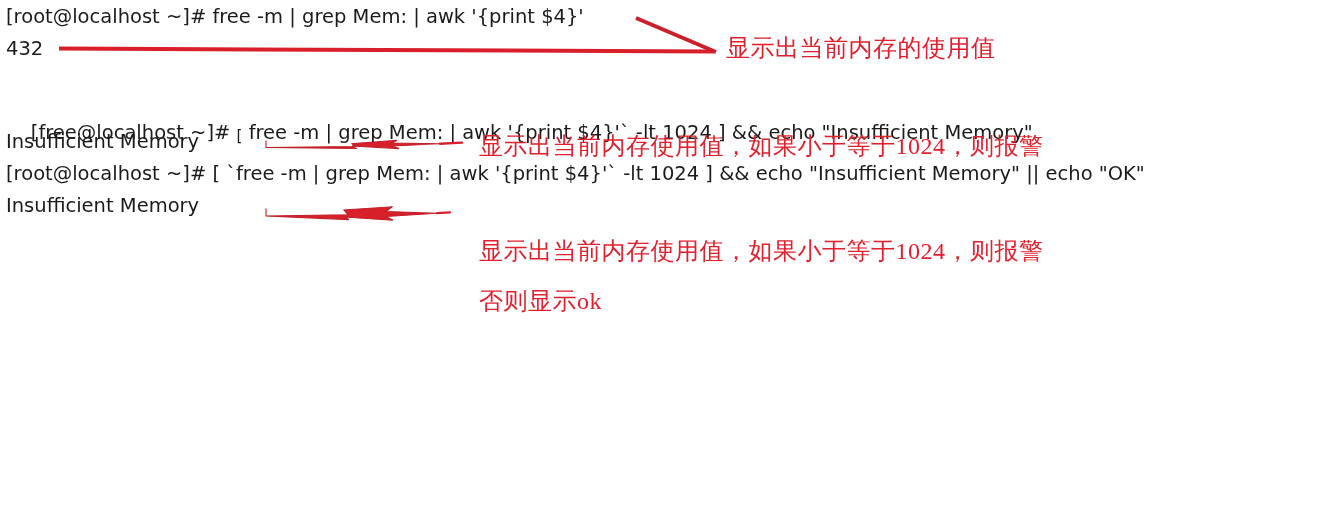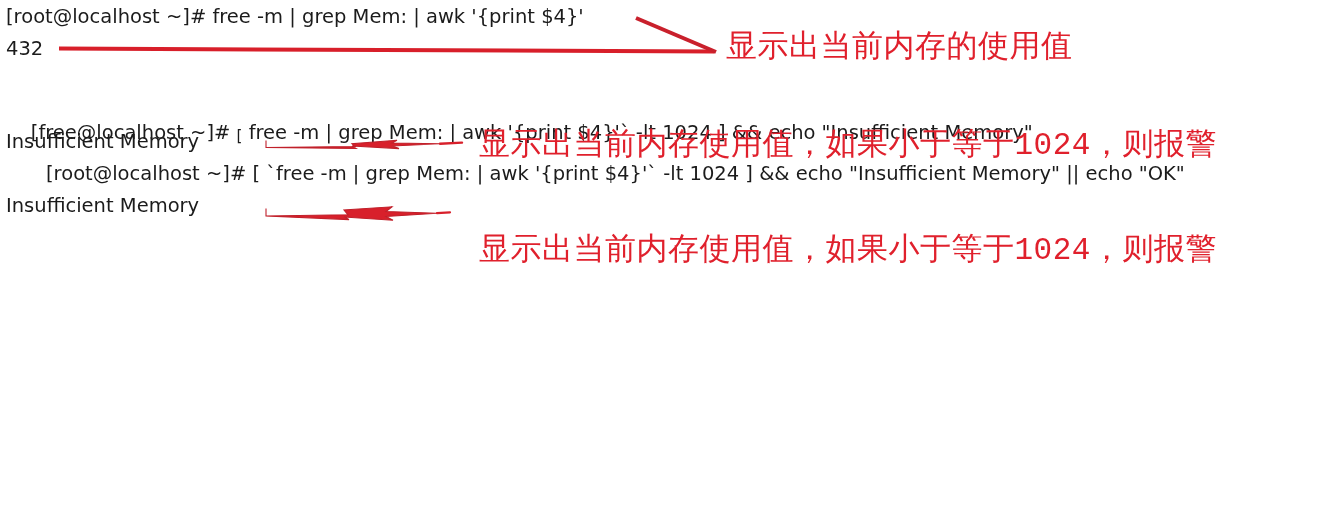--- a/index.html
+++ b/index.html
@@ -31,42 +31,42 @@
     font-family: "DejaVu Sans", "Liberation Sans", sans-serif;
     font-size: 19.5px;
     line-height: 22px;
     letter-spacing: 0px;
   }
 
   .annot {
     position: absolute;
     white-space: pre;
     color: #e0202c;
-    font-family: Liberation Mono, monospace;
-    font-size: 31px;
+    font-family: Liberation Serif, serif;
+    font-size: 24px;
     line-height: 30px;
     letter-spacing: 0.5px;
   }
 
   .arrow-layer {
     position: absolute;
     left: 0;
     top: 0;
     width: 1325px;
     height: 526px;
     pointer-events: none;
   }
 
   
   .l1 { left: 6px;  top: 6px;  }
   .l2 { left: 6px;  top: 38px; }
   .l3 { left: 6px;  top: 100px; }
   .l3 .small  { font-size: 15px; vertical-align: -2px; }
   .l4 { left: 6px;  top: 131px; }
-  .l5 { left: 6px;  top: 163px; margin-left: 40px; }
+  .l5 { left: 6px;  top: 163px; }
   .l6 { left: 6px;  top: 195px; }
 
   
   .a1 { left: 726px; top: 33px; }
   .a2 { left: 479px; top: 131px; }
   .a3 { left: 479px; top: 236px; }
   .a4 { left: 479px; top: 286px; }
 </style>
 </head>
 <body>
@@ -86,20 +86,21 @@
   <div class="term-line l5">[root@localhost ~]# [ `free -m | grep Mem: | awk '{print $4}'` -lt 1024 ] &amp;&amp; echo "Insufficient Memory" || echo "OK"</div>
 
   <div class="term-line l6">Insufficient Memory</div>
 
   <div class="annot a1">显示出当前内存的使用值</div>
 
   <div class="annot a2">显示出当前内存使用值，如果小于等于1024，则报警</div>
 
   <div class="annot a3">显示出当前内存使用值，如果小于等于1024，则报警</div>
 
+  <div class="annot a4">否则显示ok</div>
 
   <svg class="arrow-layer" viewBox="0 0 1325 526">
 
     <g>
       <path d="M 59 48.5 L 714 51.5" stroke="#d81f2a" stroke-width="4" fill="none" stroke-linecap="butt"></path>
       <path d="M 636 18 L 716 52" stroke="#c9202c" stroke-width="4" fill="none" stroke-linecap="butt"></path>
     </g>
 
     <g>
       <path d="M 266 140.5

